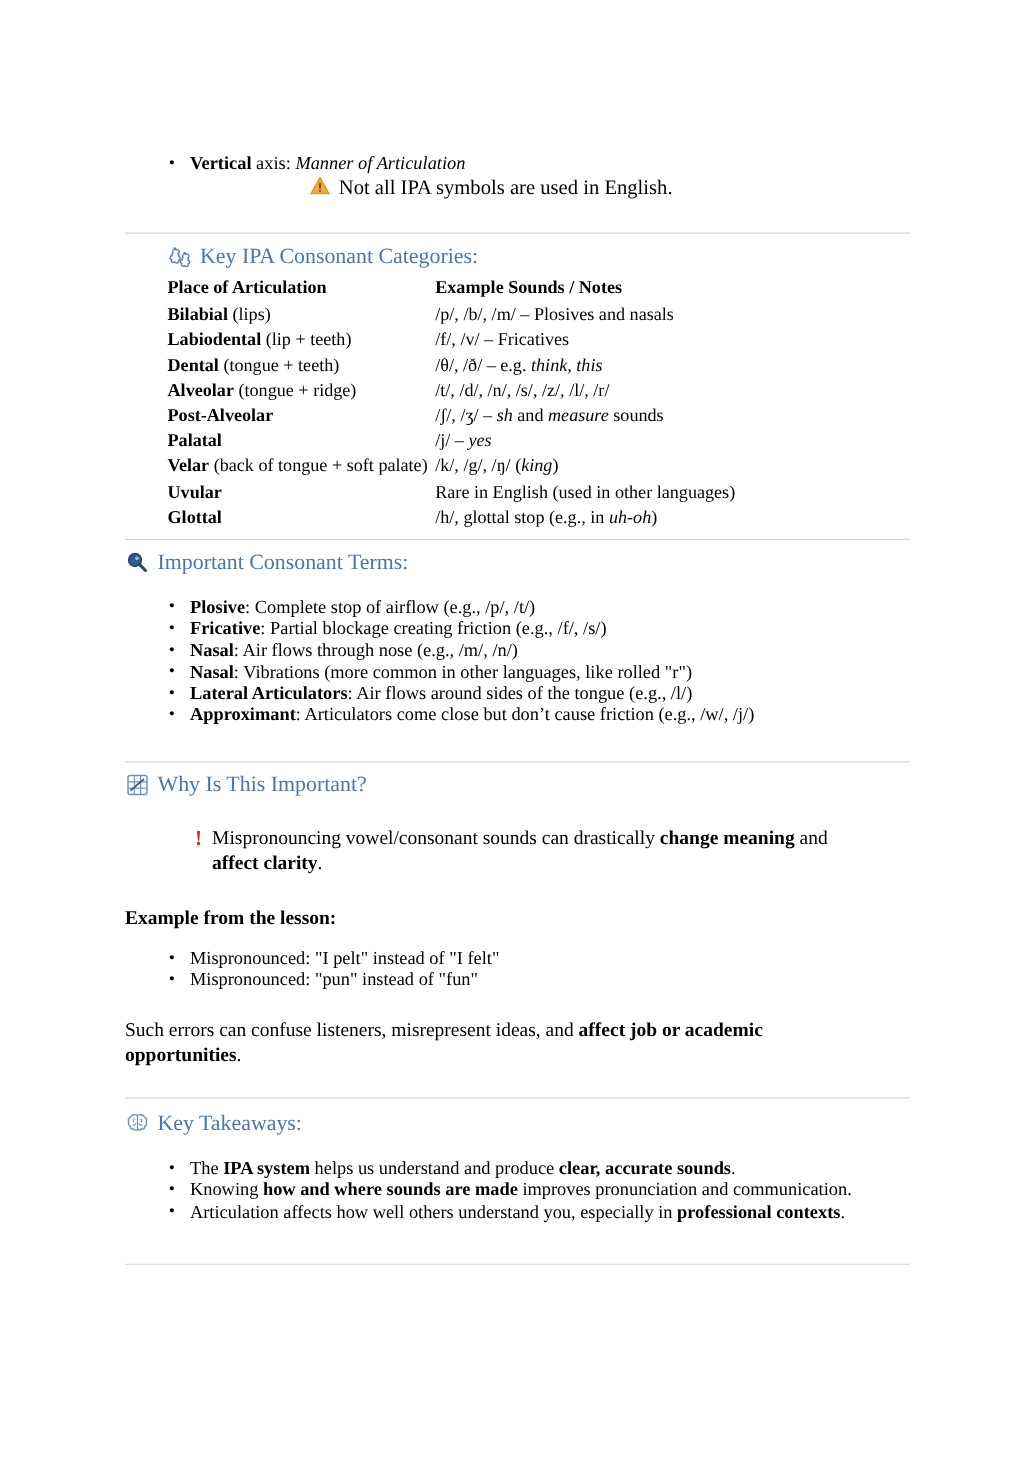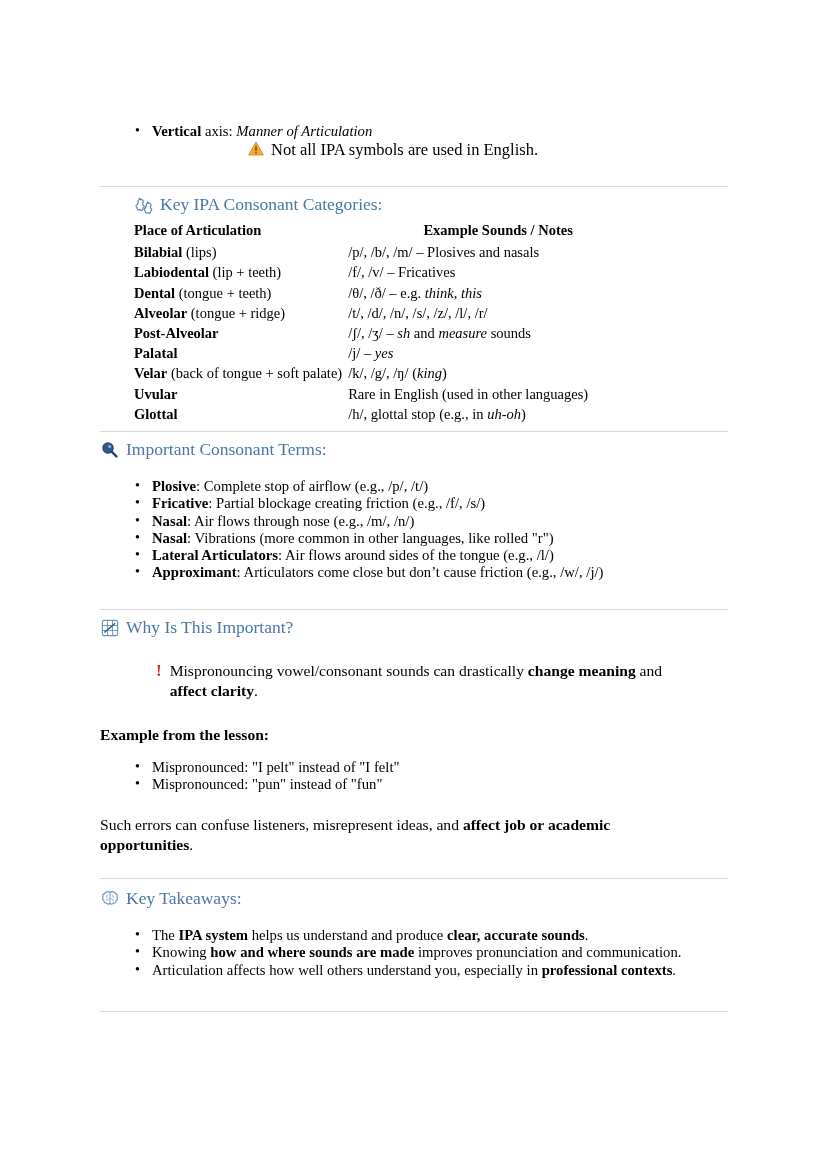--- a/index.html
+++ b/index.html
@@ -94,21 +94,21 @@
     font-size: 14.5px;
     line-height: 20.2px;
   }
   .tbl th {
     font-weight: bold;
     padding: 0 0 2px 0;
     font-size: 14.5px;
     text-align: left;
   }
   .tbl th.c1 { width: 212px; }
-  .tbl th.c2 { width: 300px; text-align: center; padding-left: 0; }
+  .tbl th.c2 { width: 300px; text-align: left; padding-left: 0; }
   .tbl td { padding: 0; vertical-align: top; white-space: nowrap; }
   .tbl td.c1 { padding-right: 6px; }
   .tbl td.c2 { padding-left: 0; }
 
   
   .alert-line {
     display: flex;
     gap: 8px;
     font-size: 15.6px;
     line-height: 19.8px;

